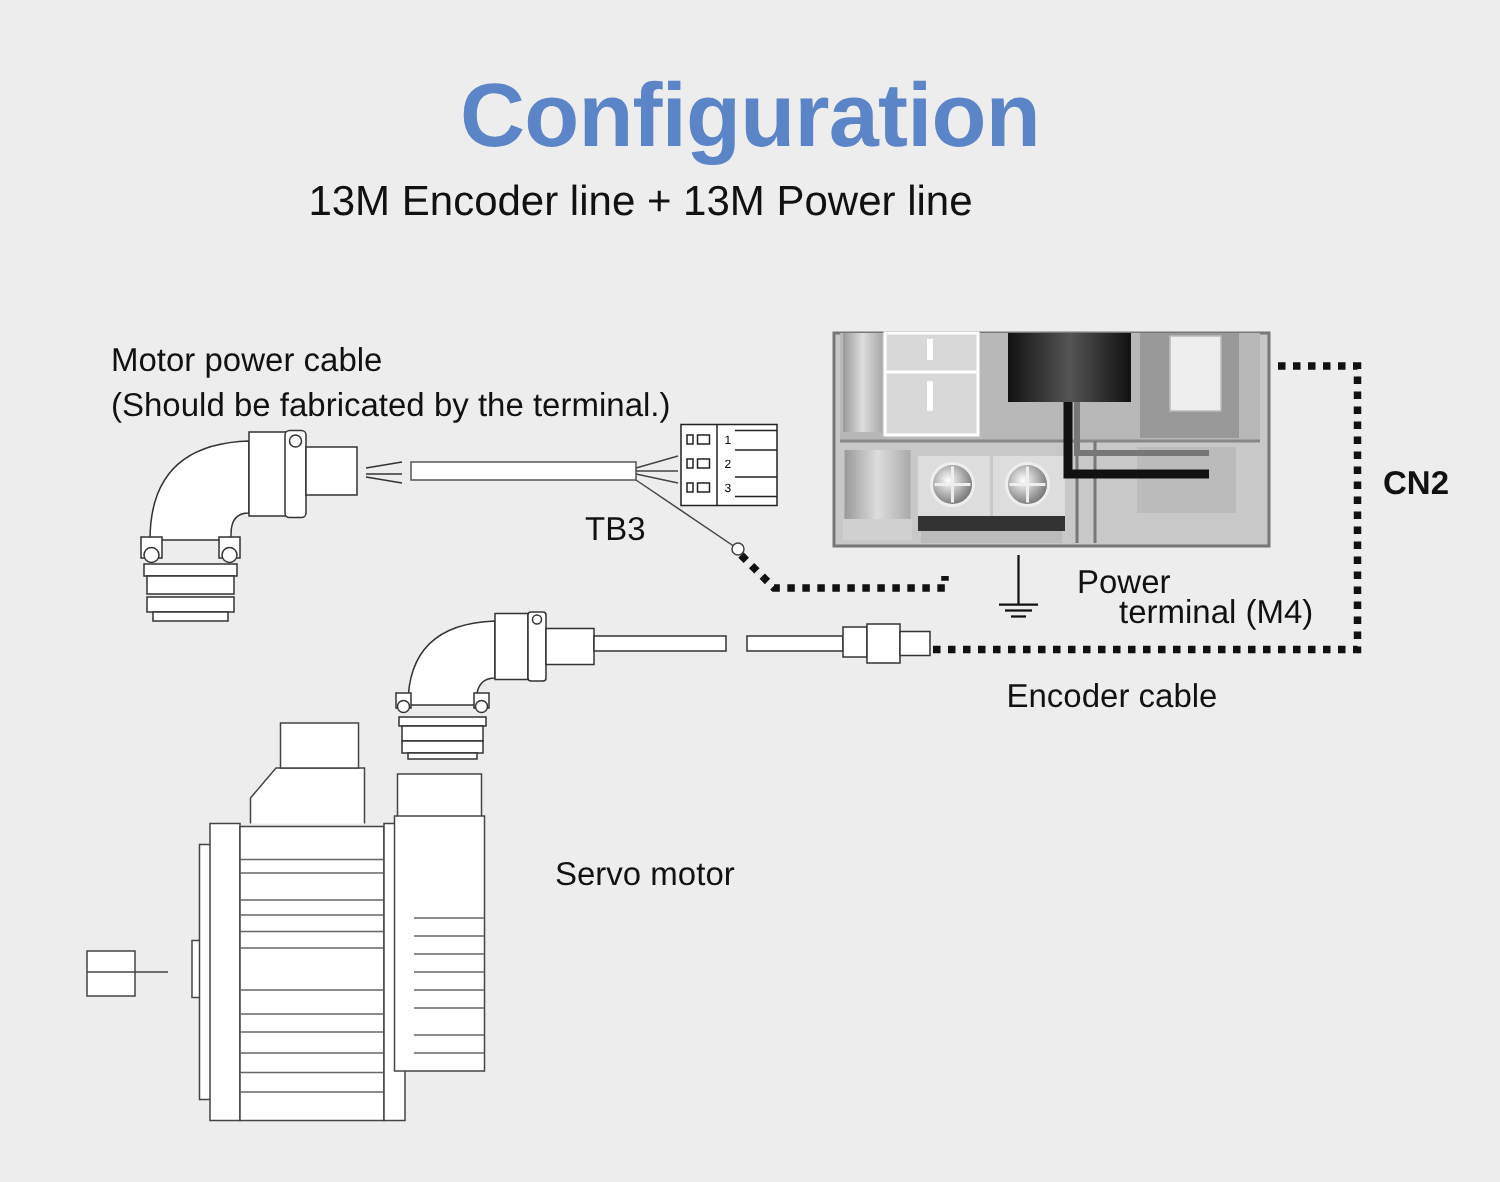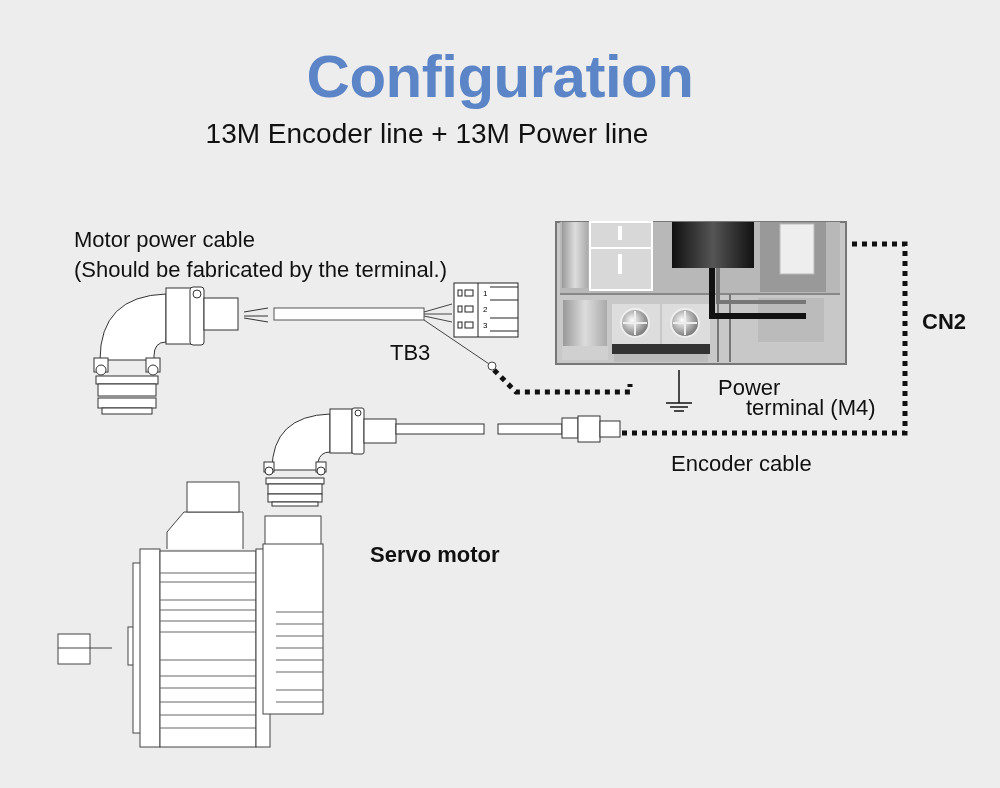--- a/index.html
+++ b/index.html
@@ -189,13 +189,13 @@
   </g>
 </svg>
 
 <div class="label" style="left:74px; top:225px;">Motor power cable</div>
 <div class="label" style="left:74px; top:255px;">(Should be fabricated by the terminal.)</div>
 <div class="label" style="left:390px; top:338px;">TB3</div>
 <div class="label" style="left:922px; top:307px;font-weight:bold;">CN2</div>
 <div class="label" style="left:718px; top:373px;">Power</div>
 <div class="label" style="left:718px; top:393px;margin-left:28px;">terminal (M4)</div>
 <div class="label" style="left:648px; top:449px;margin-left:23px;">Encoder cable</div>
-<div class="label" style="left:370px; top:540px;font-weight:bold;">Servo motor</div>
+<div class="label" style="left:370px; top:568px;">Servo motor</div>
 
 </body></html>

